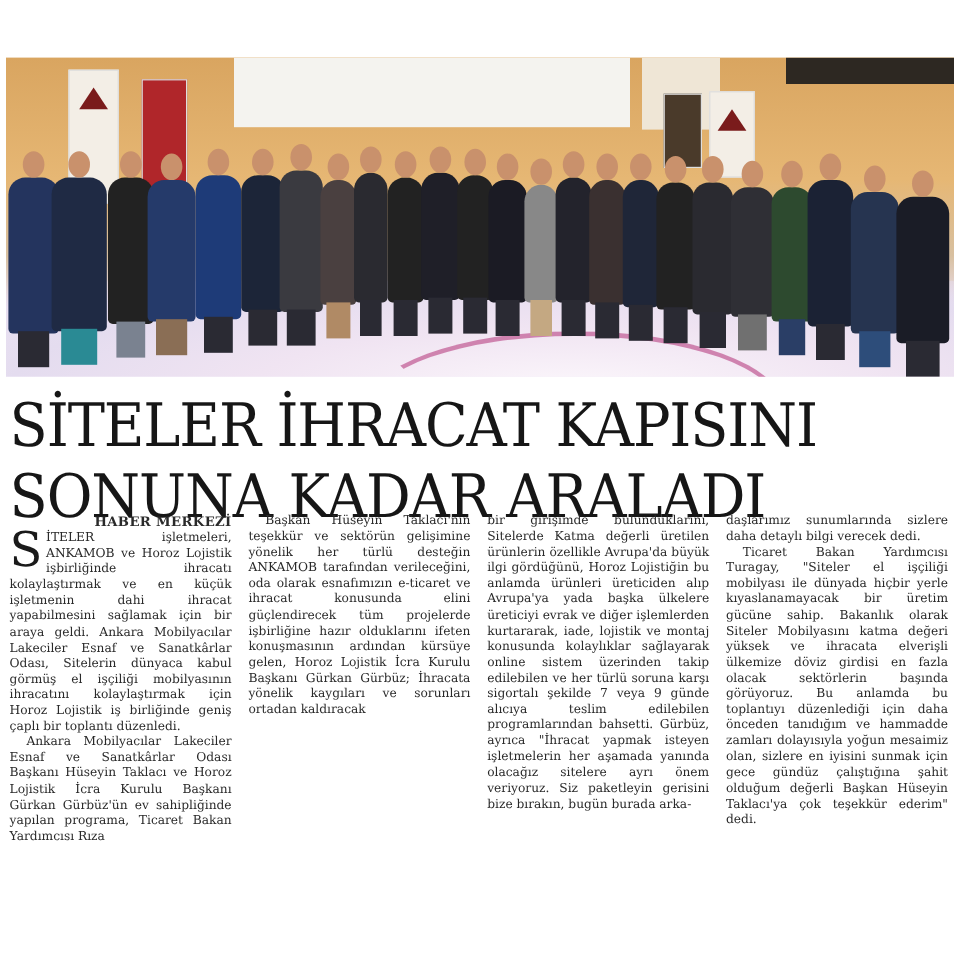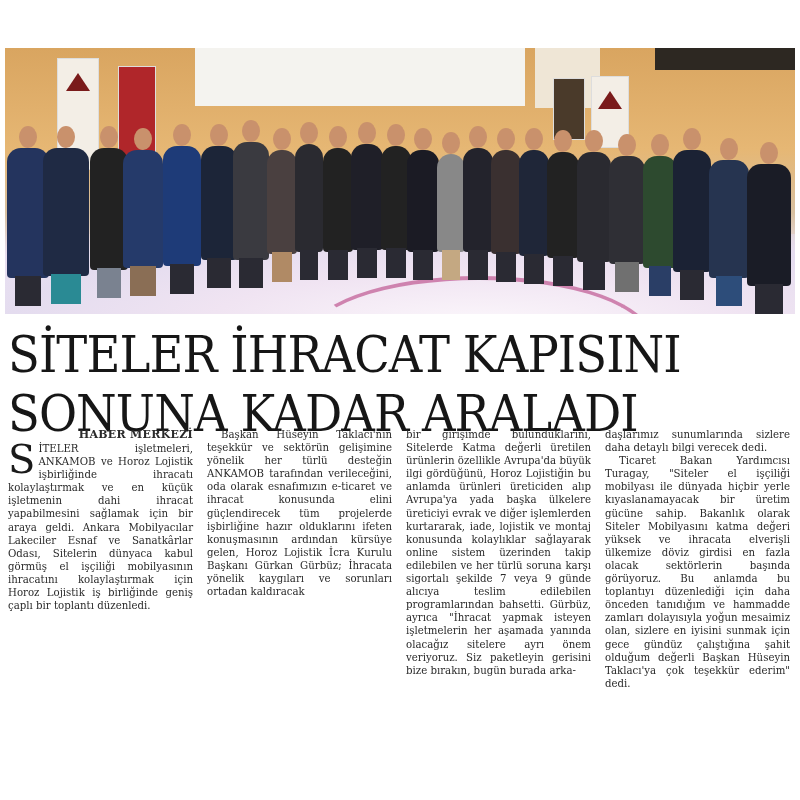--- a/index.html
+++ b/index.html
@@ -157,20 +157,21 @@
 
 <h1 class="headline">
   <span>SİTELER İHRACAT KAPISINI</span><br>
   <span>SONUNA KADAR ARALADI</span>
 </h1>
 
 <div class="article">
   <div class="col">
     <span class="byline">HABER MERKEZİ</span>
     <p class="first"><span class="dropcap">S</span><span>İTELER işletmeleri, ANKAMOB ve Horoz Lojistik işbirliğinde ihracatı kolaylaştırmak ve en küçük işletmenin dahi ihracat yapabilmesini sağlamak için bir araya geldi. Ankara Mobilyacılar Lakeciler Esnaf ve Sanatkârlar Odası, Sitelerin dünyaca kabul görmüş el işçiliği mobilyasının ihracatını kolaylaştırmak için Horoz Lojistik iş birliğinde geniş çaplı bir toplantı düzenledi.</span></p>
+    <p>Ankara Mobilyacılar Lakeciler Esnaf ve Sanatkârlar Odası Başkanı Hüseyin Taklacı ve Horoz Lojistik İcra Kurulu Başkanı Gürkan Gürbüz'ün ev sahipliğinde yapılan programa, Ticaret Bakan Yardımcısı Rıza</p>
   </div>
   <div class="col">
     <p>Başkan Hüseyin Taklacı'nın teşekkür ve sektörün gelişimine yönelik her türlü desteğin ANKAMOB tarafından verileceğini, oda olarak esnafımızın e-ticaret ve ihracat konusunda elini güçlendirecek tüm projelerde işbirliğine hazır olduklarını ifeten konuşmasının ardından kürsüye gelen, Horoz Lojistik İcra Kurulu Başkanı Gürkan Gürbüz; İhracata yönelik kaygıları ve sorunları ortadan kaldıracak</p>
   </div>
   <div class="col">
     <p class="first">bir girişimde bulunduklarını, Sitelerde Katma değerli üretilen ürünlerin özellikle Avrupa'da büyük ilgi gördüğünü, Horoz Lojistiğin bu anlamda ürünleri üreticiden alıp Avrupa'ya yada başka ülkelere üreticiyi evrak ve diğer işlemlerden kurtararak, iade, lojistik ve montaj konusunda kolaylıklar sağlayarak online sistem üzerinden takip edilebilen ve her türlü soruna karşı sigortalı şekilde 7 veya 9 günde alıcıya teslim edilebilen programlarından bahsetti. Gürbüz, ayrıca "İhracat yapmak isteyen işletmelerin her aşamada yanında olacağız sitelere ayrı önem veriyoruz. Siz paketleyin gerisini bize bırakın, bugün burada arka-</p>
   </div>
   <div class="col">
     <p class="first">daşlarımız sunumlarında sizlere daha detaylı bilgi verecek dedi.</p>
     <p>Ticaret Bakan Yardımcısı Turagay, "Siteler el işçiliği mobilyası ile dünyada hiçbir yerle kıyaslanamayacak bir üretim gücüne sahip. Bakanlık olarak Siteler Mobilyasını katma değeri yüksek ve ihracata elverişli ülkemize döviz girdisi en fazla olacak sektörlerin başında görüyoruz. Bu anlamda bu toplantıyı düzenlediği için daha önceden tanıdığım ve hammadde zamları dolayısıyla yoğun mesaimiz olan, sizlere en iyisini sunmak için gece gündüz çalıştığına şahit olduğum değerli Başkan Hüseyin Taklacı'ya çok teşekkür ederim" dedi.</p>

